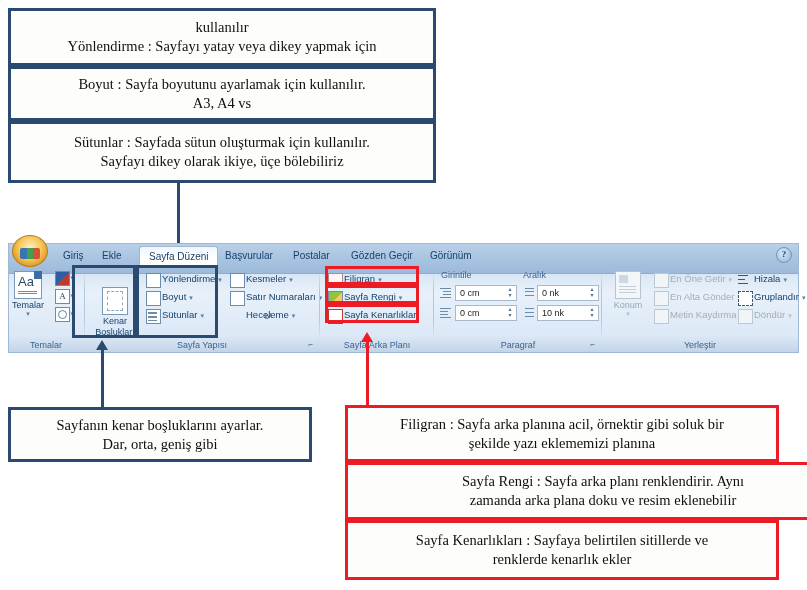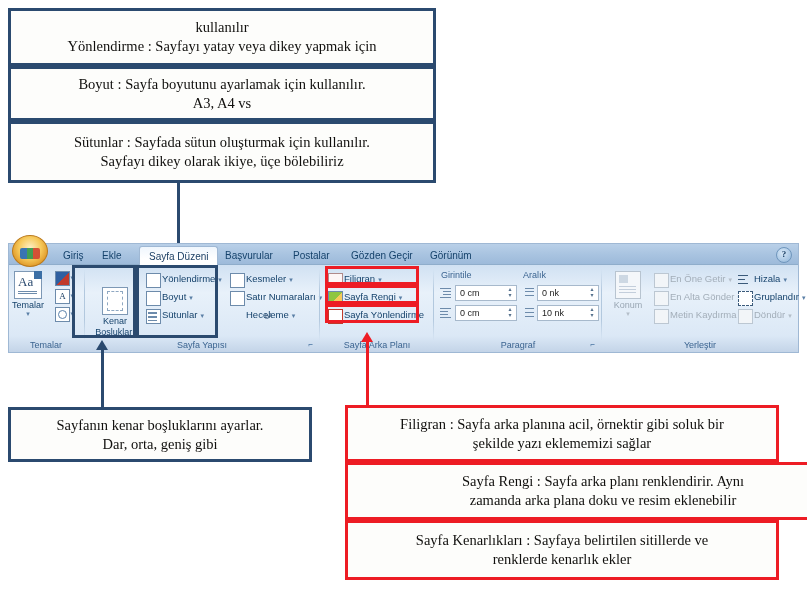--- a/index.html
+++ b/index.html
@@ -53,21 +53,21 @@
   
   .ribbon{
     position:absolute;left:8px;top:243px;width:791px;height:110px;
     background:linear-gradient(180deg,#c6d9ee 0%,#cfe0f2 18%,#e8f1fa 45%,#dbe8f6 85%,#c3d4e8 100%);
     border:1px solid #9fb8d4;
     box-sizing:border-box;
     font-size:9.5px;
     color:#15426b;
   }
   .tabbar{
-    position:absolute;left:0;top:0;width:100%;height:21px;
+    position:absolute;left:0;top:0;width:100%;height:30px;
     background:linear-gradient(180deg,#b9d0e8 0%,#a8c3e0 55%,#9dbada 100%);
     border-bottom:1px solid #8fadcb;
     box-sizing:border-box;
   }
   .orb{
     position:absolute;left:3px;top:-9px;width:34px;height:30px;
     border-radius:50%;
     background:radial-gradient(circle at 50% 40%, #fdf0c8 0%, #f6c95a 45%, #e09a2a 75%, #c97b16 100%);
     border:1px solid #ba7a1c;
     overflow:hidden;
@@ -193,21 +193,21 @@
       <div class="tab" style="left:333px;">Gözden Geçir</div>
       <div class="tab" style="left:412px;">Görünüm</div>
       <div class="helpicon">?</div>
     </div>
 
     <div class="ribbon-body">
 
       <div class="group" style="left:2px;width:70px;">
         <div class="bigbtn" style="top:4px;left:-14px;width:62px;">
           <div class="ico" style="width:26px;height:26px;border:1px solid #7d98b5;background:#fff;position:relative;">
-            <div style="position:absolute;left:3px;top:2px;font-family:Liberation Serif, serif;font-size:13px;color:#2b4a6f;">Aa</div>
+            <div style="position:absolute;left:3px;top:2px;font-family:Liberation Sans, sans-serif;font-size:13px;color:#2b4a6f;">Aa</div>
             <div class="line" style="left:3px;top:19px;width:19px;"></div>
             <div class="line" style="left:3px;top:21px;width:19px;"></div>
             <div style="position:absolute;right:-1px;top:-1px;width:8px;height:8px;background:#3a6ea5;"></div>
           </div>
           <div class="lbl">Temalar</div>
           <div class="caret" style="margin:0;">▾</div>
         </div>
 
         <div style="position:absolute;left:44px;top:4px;width:20px;height:14px;">
           <div style="width:13px;height:13px;border:1px solid #6d8bab;background:
@@ -277,21 +277,21 @@
         <div class="item" style="left:4px;top:4px;">
           <div class="ico" style="border:1px solid #b08a8a;background:#fdf6f6;"></div>
           <span>Filigran</span><span class="caret">▾</span>
         </div>
         <div class="item" style="left:4px;top:22px;">
           <div class="ico" style="border:1px solid #6d8bab;background:linear-gradient(135deg,#8ec63f 0 50%,#f6c95a 50% 100%);"></div>
           <span>Sayfa Rengi</span><span class="caret">▾</span>
         </div>
         <div class="item" style="left:4px;top:40px;">
           <div class="ico" style="border:1px solid #c0392b;background:#fff;"></div>
-          <span>Sayfa Yönlendirme</span>
+          <span>Sayfa Kenarlıkları</span>
         </div>
         <div class="group-label">Sayfa Arka Planı</div>
       </div>
       <div class="group-sep" style="left:424px;"></div>
 
       <div class="group" style="left:428px;width:162px;">
         <div class="fieldlabel" style="left:4px;top:3px;">Girintile</div>
         <div class="fieldlabel" style="left:86px;top:3px;">Aralık</div>
 
         <div class="spinico" style="left:3px;top:19px;border:none;">
@@ -404,21 +404,21 @@
   <div class="callout blue-box" style="left:8px;top:407px;width:304px;height:55px;">
     <div>
       <span>Sayfanın kenar boşluklarını ayarlar.</span>
       <span>Dar, orta, geniş gibi</span>
     </div>
   </div>
 
   <div class="callout red-box" style="left:345px;top:405px;width:434px;height:57px;">
     <div>
       <span>Filigran : Sayfa arka planına acil, örnektir gibi soluk bir</span>
-      <span>şekilde yazı eklememizi sağlar</span>
+      <span>şekilde yazı eklememizi planına</span>
     </div>
   </div>
 
   <div class="callout red-box" style="left:345px;top:462px;width:516px;height:58px;">
     <div>
       <span>Sayfa Rengi : Sayfa arka planı renklendirir. Aynı</span>
       <span>zamanda arka plana doku ve resim eklenebilir</span>
     </div>
   </div>
 

